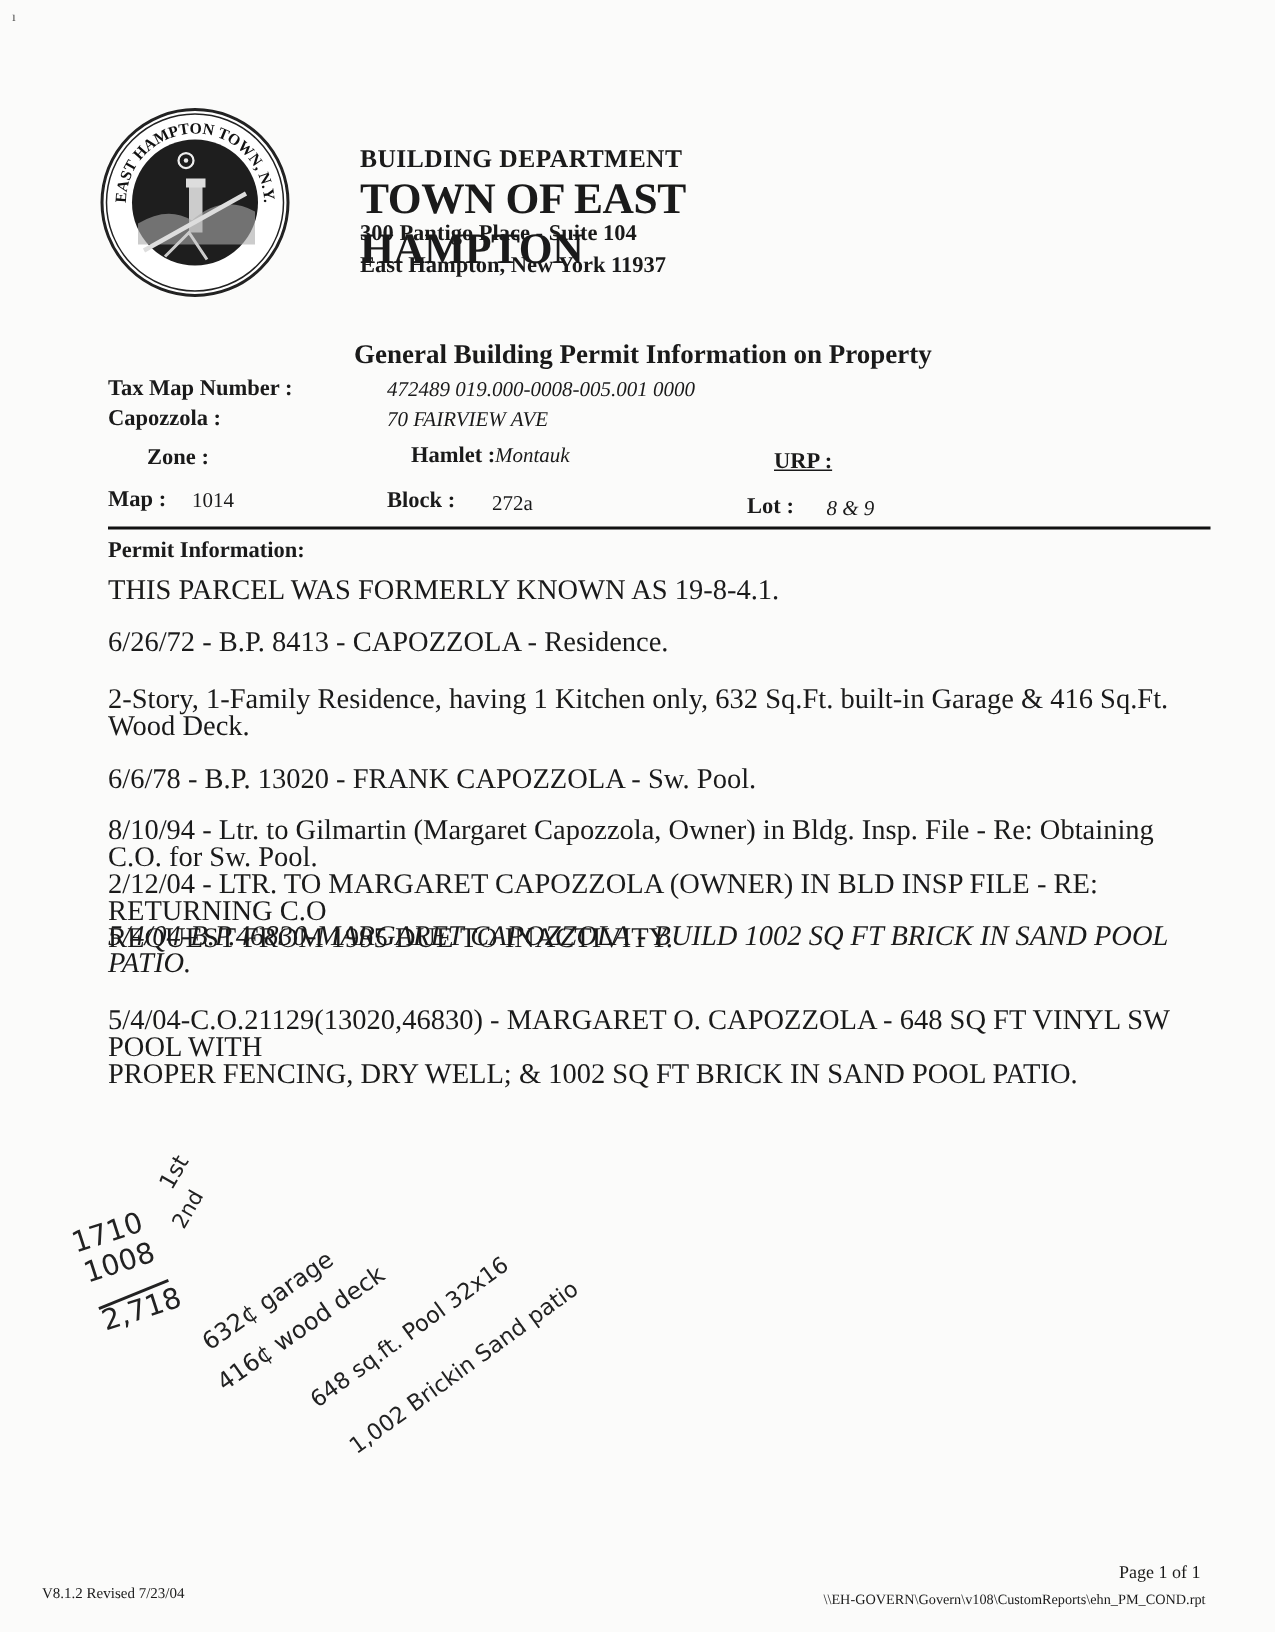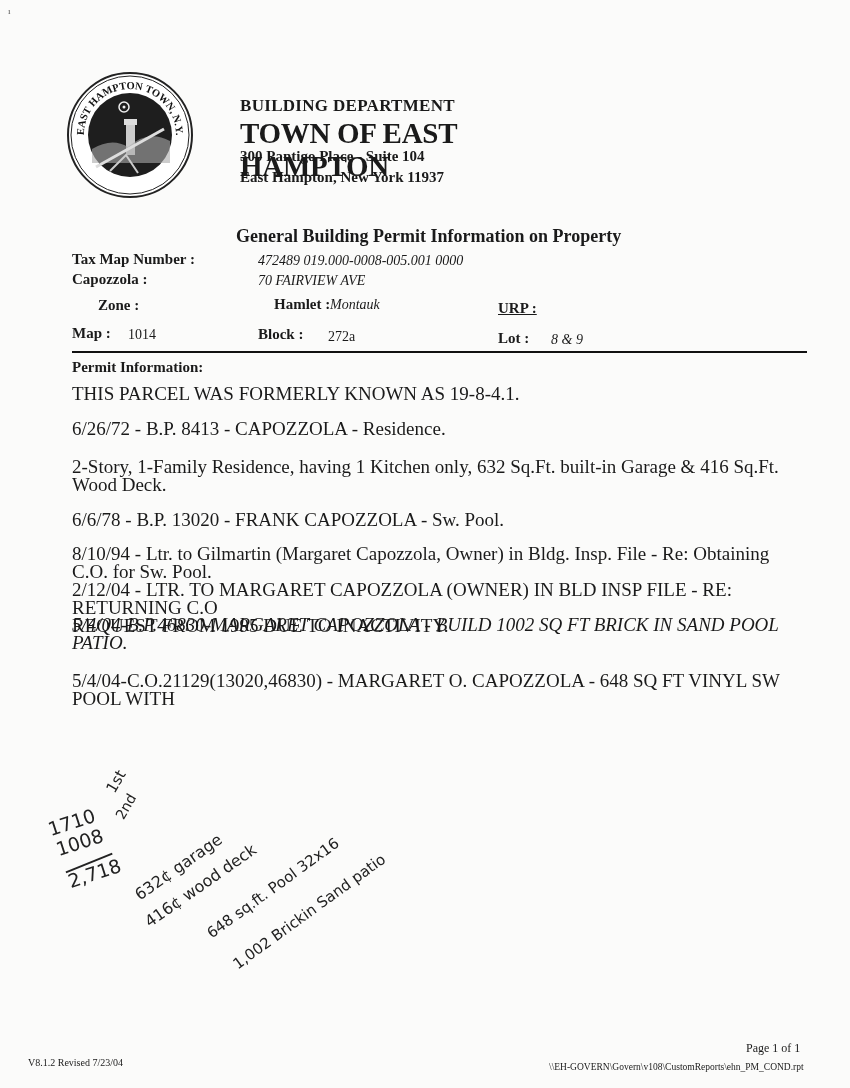--- a/index.html
+++ b/index.html
@@ -58,21 +58,21 @@
 
 <div class="abs title">General Building Permit Information on Property</div>
 
 <div class="abs lbl" style="left:72px;top:251px;">Tax Map Number :</div>
 <div class="abs val" style="left:258px;top:253px;">472489 019.000-0008-005.001 0000</div>
 <div class="abs lbl" style="left:72px;top:271px;">Capozzola :</div>
 <div class="abs val" style="left:258px;top:273px;">70 FAIRVIEW AVE</div>
 <div class="abs lbl" style="left:72px;top:297px;margin-left:26px;">Zone :</div>
 <div class="abs lbl" style="left:258px;top:296px;margin-left:16px;">Hamlet :</div>
 <div class="abs val" style="left:330px;top:297px;">Montauk</div>
-<div class="abs lbl" style="left:498px;top:300px;text-decoration:underline;">URP :</div>
+<div class="abs lbl" style="left:516px;top:300px;text-decoration:underline;">URP :</div>
 <div class="abs lbl" style="left:72px;top:325px;">Map :</div>
 <div class="abs valn" style="left:128px;top:327px;">1014</div>
 <div class="abs lbl" style="left:258px;top:326px;">Block :</div>
 <div class="abs valn" style="left:328px;top:329px;">272a</div>
 <div class="abs lbl" style="left:498px;top:330px;">Lot :</div>
 <div class="abs val" style="left:551px;top:332px;">8 &amp; 9</div>
 
 <div class="abs rule"></div>
 
 <div class="abs permit-hdr">Permit Information:</div>
@@ -94,20 +94,21 @@
 </div>
 <div class="abs entry" style="top:581px;">
   <div>2/12/04 - LTR. TO MARGARET CAPOZZOLA (OWNER) IN BLD INSP FILE - RE: RETURNING C.O</div>
   <div>REQUEST FROM 1995 DUE TO INACTIVITY.</div>
 </div>
 <div class="abs entry" style="top:616px;font-style:italic;">
   <div>5/4/04-B.P.46830-MARGARET CAPOZZOLA - BUILD 1002 SQ FT BRICK IN SAND POOL PATIO.</div>
 </div>
 <div class="abs entry" style="top:672px;">
   <div>5/4/04-C.O.21129(13020,46830) - MARGARET O. CAPOZZOLA - 648 SQ FT VINYL SW POOL WITH</div>
+  <div>PROPER FENCING, DRY WELL; &amp; 1002 SQ FT BRICK IN SAND POOL PATIO.</div>
 </div>
 
 <div class="abs hw" style="left:52px;top:818px;font-size:19px;transform:rotate(-18deg);">1710</div>
 <div class="abs hw" style="left:60px;top:838px;font-size:19px;transform:rotate(-18deg);">1008</div>
 <div class="abs" style="left:64px;top:862px;width:50px;height:1.5px;background:#222;transform:rotate(-22deg);"></div>
 <div class="abs hw" style="left:72px;top:870px;font-size:19px;transform:rotate(-18deg);">2,718</div>
 <div class="abs hw" style="left:118px;top:778px;font-size:15px;transform:rotate(-60deg);">1st</div>
 <div class="abs hw" style="left:126px;top:806px;font-size:14px;transform:rotate(-60deg);">2nd</div>
 <div class="abs hw" style="left:142px;top:885px;font-size:16px;transform:rotate(-35deg);">632¢ garage</div>
 <div class="abs hw" style="left:152px;top:912px;font-size:16px;transform:rotate(-35deg);">416¢ wood deck</div>

